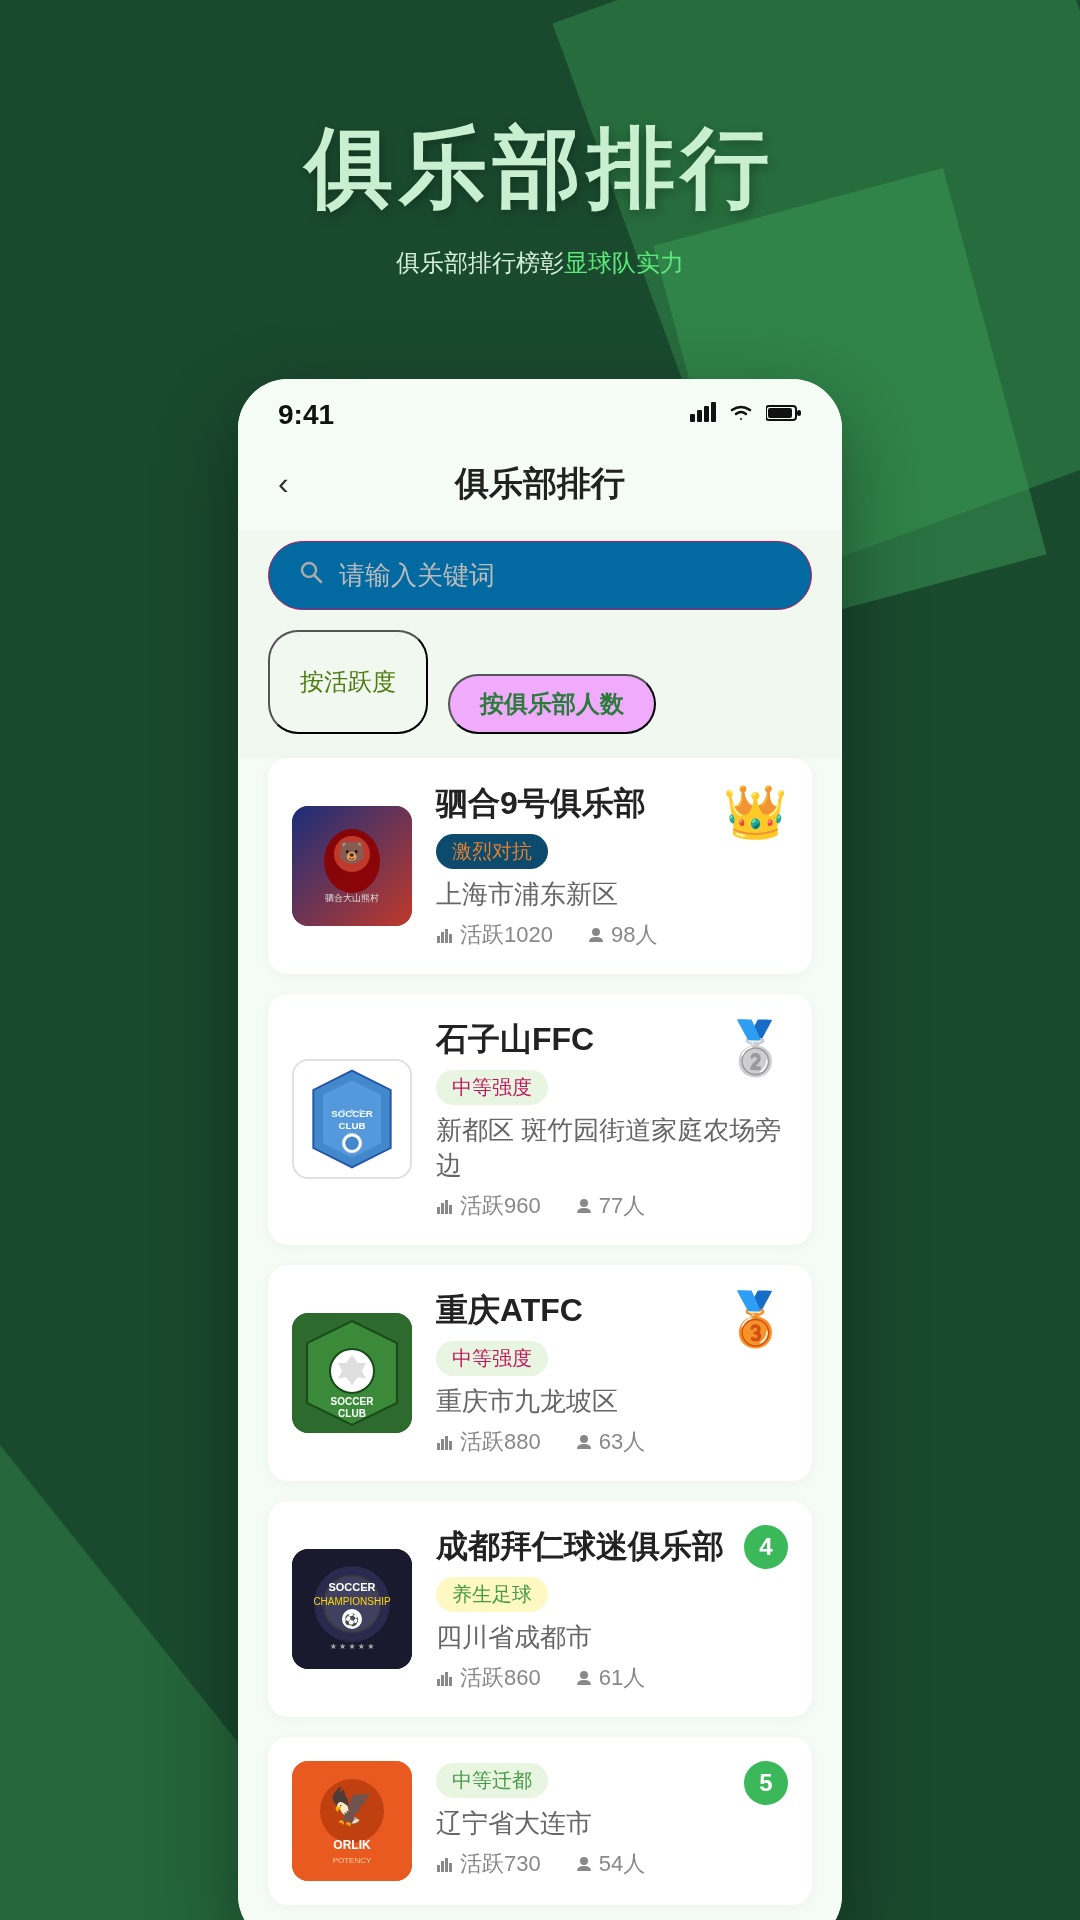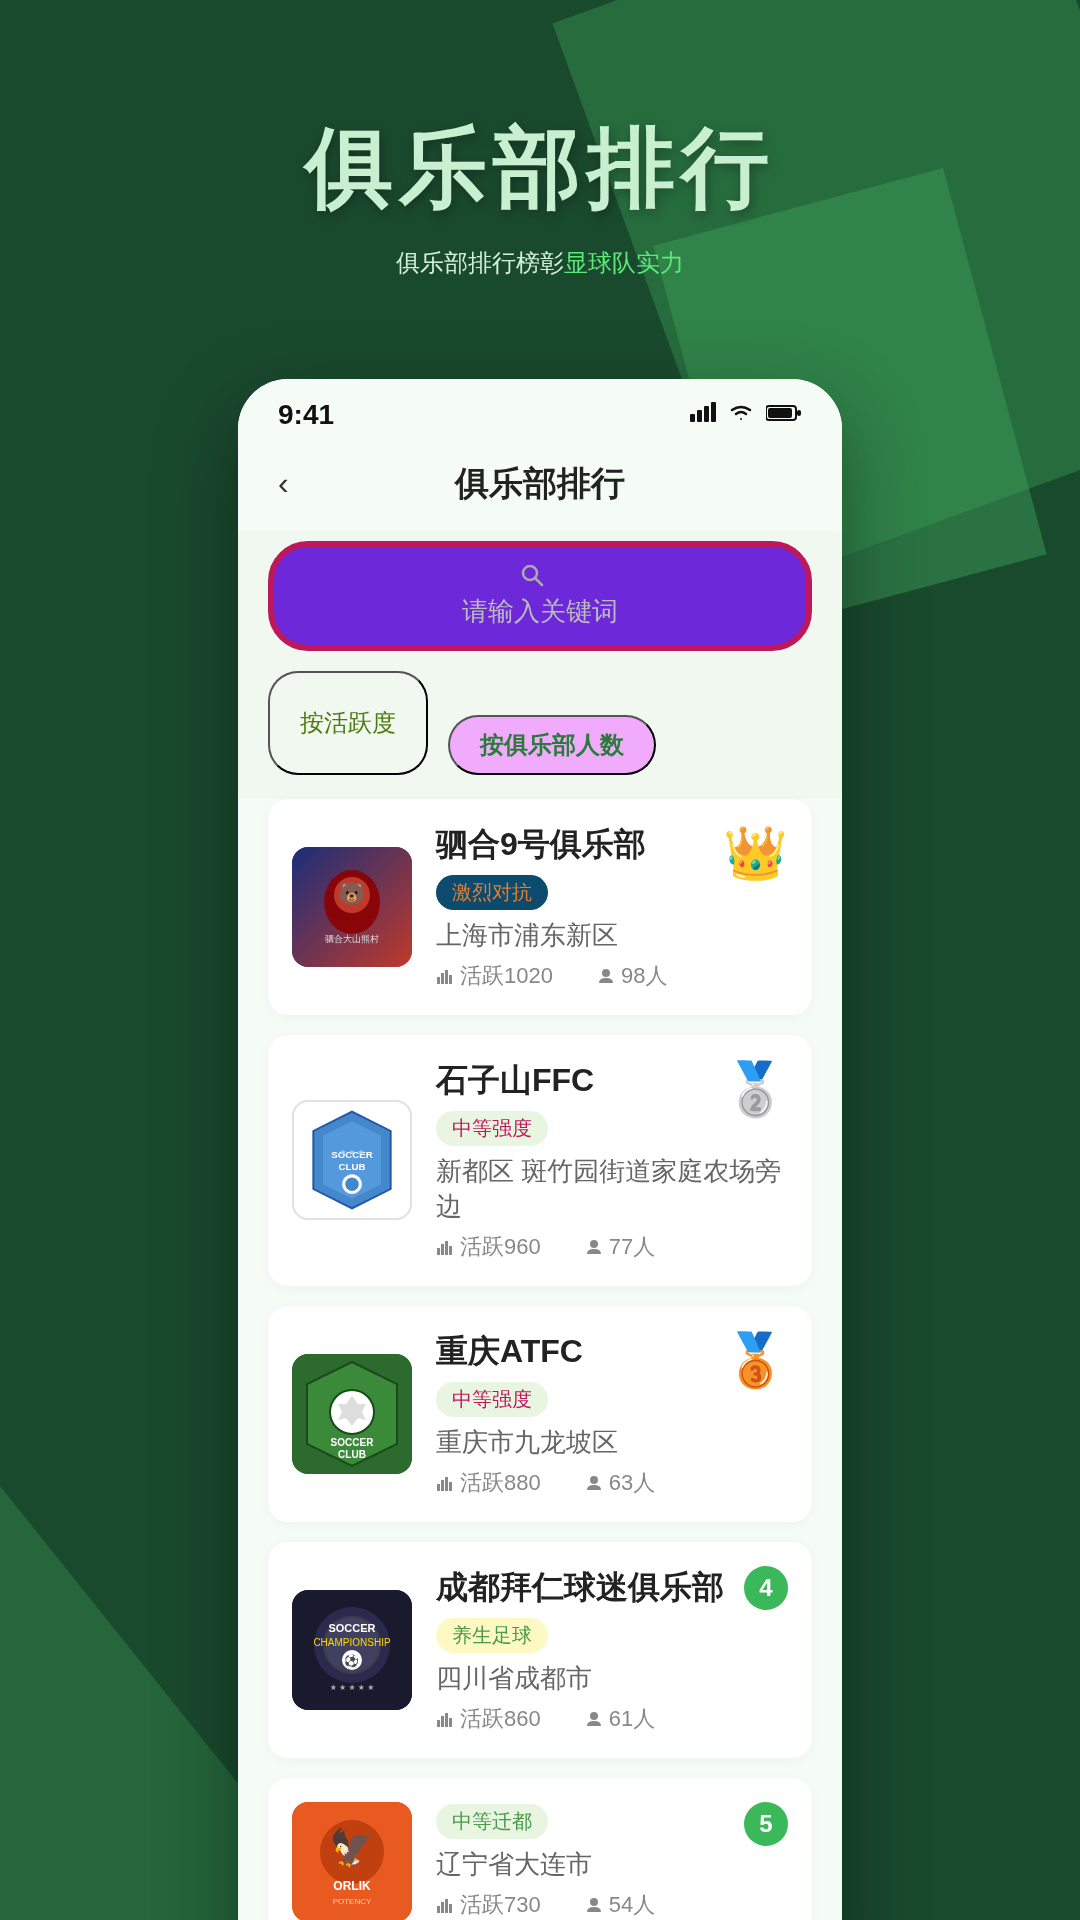--- a/index.html
+++ b/index.html
@@ -117,27 +117,26 @@
     }
     .app-title {
       font-size: 34px;
       font-weight: 600;
       color: #222;
     }
 
     
     .search-bar {
       margin: 10px 30px 20px;
-      background: #6d28d9;
+      background: #0369a1;
       border-radius: 40px;
       display: flex;
       align-items: center;
       padding: 16px 30px;
-      border: 6px solid #be185d;
-      flex-direction: column;
+      border: 1px solid #be185d;
     }
     .search-icon-wrap {
       color: #aaa;
       font-size: 26px;
       margin-right: 16px;
     }
     .search-placeholder {
       font-size: 26px;
       color: #bbb;
     }
@@ -219,21 +218,21 @@
     .tag-养生足球 { background: #fef9c3; color: #4a9a4a; }
     .tag-中等迁都 { background: #e8f5e0; color: #4a9a4a; }
 
     .club-location {
       font-size: 26px;
       color: #666;
       margin-bottom: 8px;
     }
     .club-stats {
       display: flex;
-      gap: 44px;
+      gap: 34px;
       font-size: 22px;
       color: #888;
     }
     .stat-item {
       display: flex;
       align-items: center;
       gap: 6px;
     }
 
     

